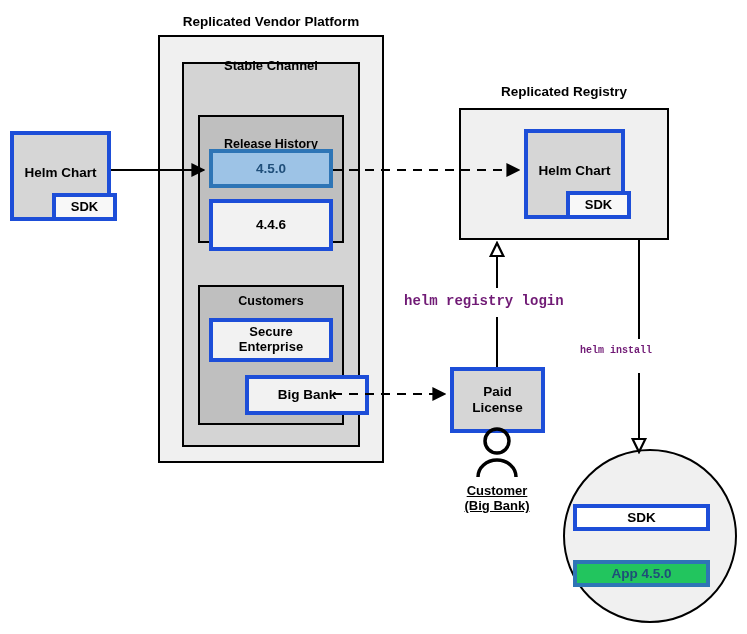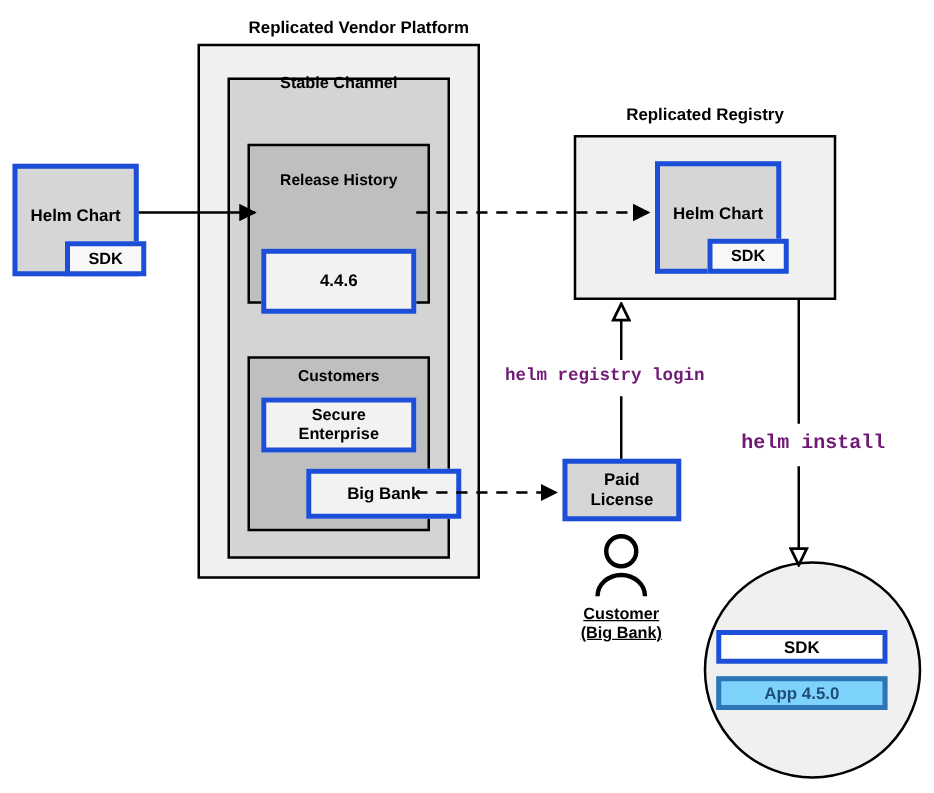--- a/index.html
+++ b/index.html
@@ -69,30 +69,34 @@
     border: 2px solid #000000;
     border-radius: 50%;
     background: #f0f0f0;
   }
 </style>
 </head>
 <body>
 
 <div id="canvas">
 
-  <div class="lbl" style="left:174px; top:14px; width:226px; font-size:13.5px;">Replicated Vendor Platform</div>
+  <div class="lbl" style="left:158px; top:14px; width:226px; font-size:13.5px;">Replicated Vendor Platform</div>
 
   <div class="box-title" style="left:158px; top:35px; width:226px; height:428px; background:#F0F0F0;"></div>
 
   <div class="box-title" style="left:182px; top:62px; width:178px; height:385px; background:#D4D4D4;"></div>
   <div class="title-text" style="left:182px; top:58px; width:178px; font-size:13px;">Stable Channel</div>
 
   <div class="box-title" style="left:198px; top:115px; width:146px; height:128px; background:#BFBFBF;"></div>
   <div class="title-text" style="left:198px; top:137px; width:146px; font-size:12.5px;">Release History</div>
 
+  <div class="box" style="left:209px; top:149px; width:124px; height:39px;
+              background:#9DC3E6; border-color:#2E75B6; color:#1F4E79; font-size:13.5px;">
+    <span>4.5.0</span>
+  </div>
 
   <div class="box" style="left:209px; top:199px; width:124px; height:52px; background:#F2F2F2; font-size:13.5px;">
     <span>4.4.6</span>
   </div>
 
   <div class="box-title" style="left:198px; top:285px; width:146px; height:140px; background:#BFBFBF;"></div>
   <div class="title-text" style="left:198px; top:294px; width:146px; font-size:12.5px;">Customers</div>
 
   <div class="box" style="left:209px; top:318px; width:124px; height:44px; background:#F2F2F2; font-size:13px;">
     <span style="white-space:pre-line;">Secure
@@ -114,44 +118,44 @@
 
   <div class="box-title" style="left:459px; top:108px; width:210px; height:132px; background:#F0F0F0;"></div>
 
   <div class="box" style="left:524px; top:129px; width:101px; height:90px; background:#D6D6D6; font-size:13.5px; align-items:flex-start; padding-top:30px;">
     <span>Helm Chart</span>
   </div>
   <div class="box" style="left:566px; top:191px; width:65px; height:28px; background:#F8F8F8; font-size:13px;">
     <span>SDK</span>
   </div>
 
-  <div class="box" style="left:450px; top:367px; width:95px; height:50px; background:#D6D6D6; font-size:13.5px;">
+  <div class="box" style="left:450px; top:367px; width:95px; height:66px; background:#D6D6D6; font-size:13.5px;">
     <span style="white-space:pre-line;">Paid
 License</span>
   </div>
 
   <svg class="overlay" style="z-index:2;">
     <g>
       <circle cx="497" cy="441" r="12" fill="none" stroke="#000" stroke-width="3.5"></circle>
       <path d="M 478 477 a 19 17 0 0 1 38 0" fill="none" stroke="#000" stroke-width="3.5"></path>
     </g>
   </svg>
   <div class="lbl" style="left:427px; top:484px; width:140px; font-size:13px; white-space:pre-line;text-decoration:underline;">Customer
 (Big Bank)</div>
 
   <div class="mono" style="left:404px; top:293px; font-size:14px;">helm registry login</div>
-  <div class="mono" style="left:580px; top:345px; font-size:16px;margin-left:13px;">helm install</div>
+  <div class="mono" style="left:580px; top:345px; font-size:10px;">helm install</div>
 
   <div class="circle" style="left:563px; top:449px; width:174px; height:174px;"></div>
 
   <div class="box" style="left:573px; top:504px; width:137px; height:27px; background:#FFFFFF; font-size:13.5px;">
     <span>SDK</span>
   </div>
-  <div class="box" style="left:573px; top:541px; width:137px; height:27px;
-              background:#7dd3fc; border-color:#2E75B6; color:#1F4E79; font-size:13.5px;">
+  <div class="box" style="left:573px; top:560px; width:137px; height:27px;
+              background:#22c55e; border-color:#2E75B6; color:#1F4E79; font-size:13.5px;">
     <span>App 4.5.0</span>
   </div>
 
   <svg class="overlay" style="z-index:1;">
     <defs>
       <marker id="arrow-solid" viewBox="0 0 10 10" refX="9" refY="5" markerWidth="7" markerHeight="7" orient="auto-start-reverse">
         <path d="M 0 0 L 10 5 L 0 10 z" fill="#000000"></path>
       </marker>
       <marker id="arrow-open" viewBox="0 0 10 10" refX="9" refY="5" markerWidth="8" markerHeight="8" orient="auto-start-reverse">
         <path d="M 0.8 1 L 9 5 L 0.8 9 z" fill="#FFFFFF" stroke="#000000" stroke-width="1.4"></path>

